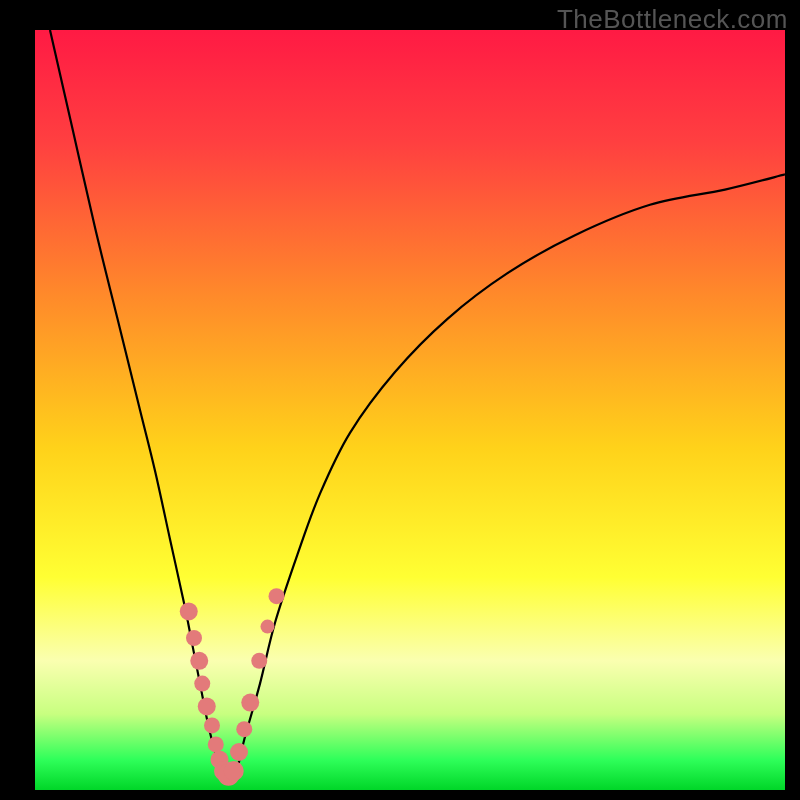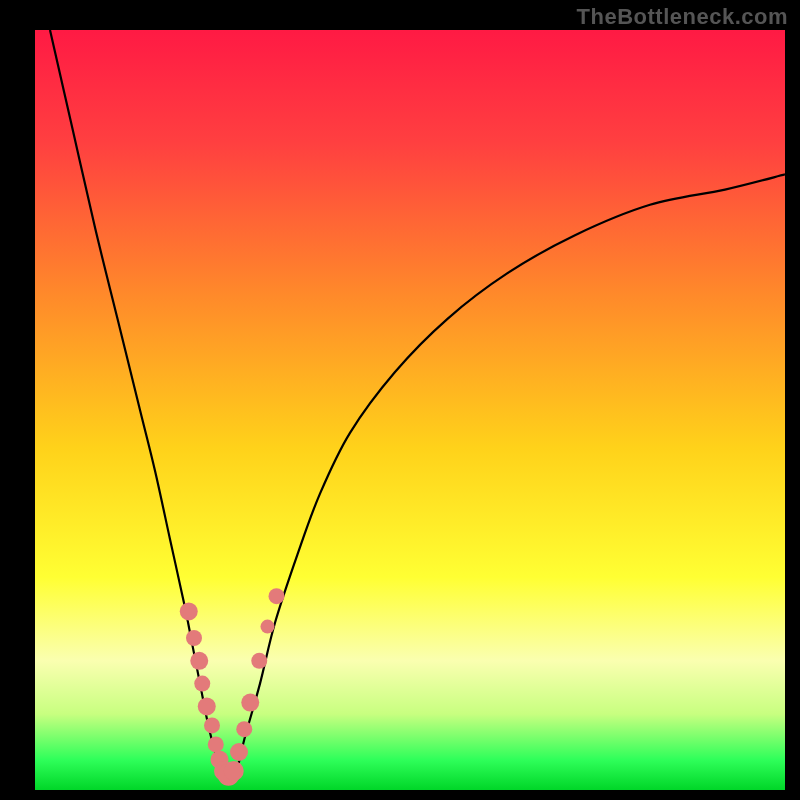--- a/index.html
+++ b/index.html
@@ -20,22 +20,22 @@
   .plot-area {
     position: absolute;
     box-sizing: border-box;
     overflow: hidden;
   }
   .watermark {
     position: absolute;
     top: 4px;
     right: 12px;
     color: #555;
-    font-size: 22px;
-    font-weight: 700;
+    font-size: 26px;
+    font-weight: 400;
     letter-spacing: 0.5px;
     user-select: none;
   }
   svg {
     position: absolute;
     left: 0; top: 0;
     width: 100%;
     height: 100%;
     display: block;
   }

